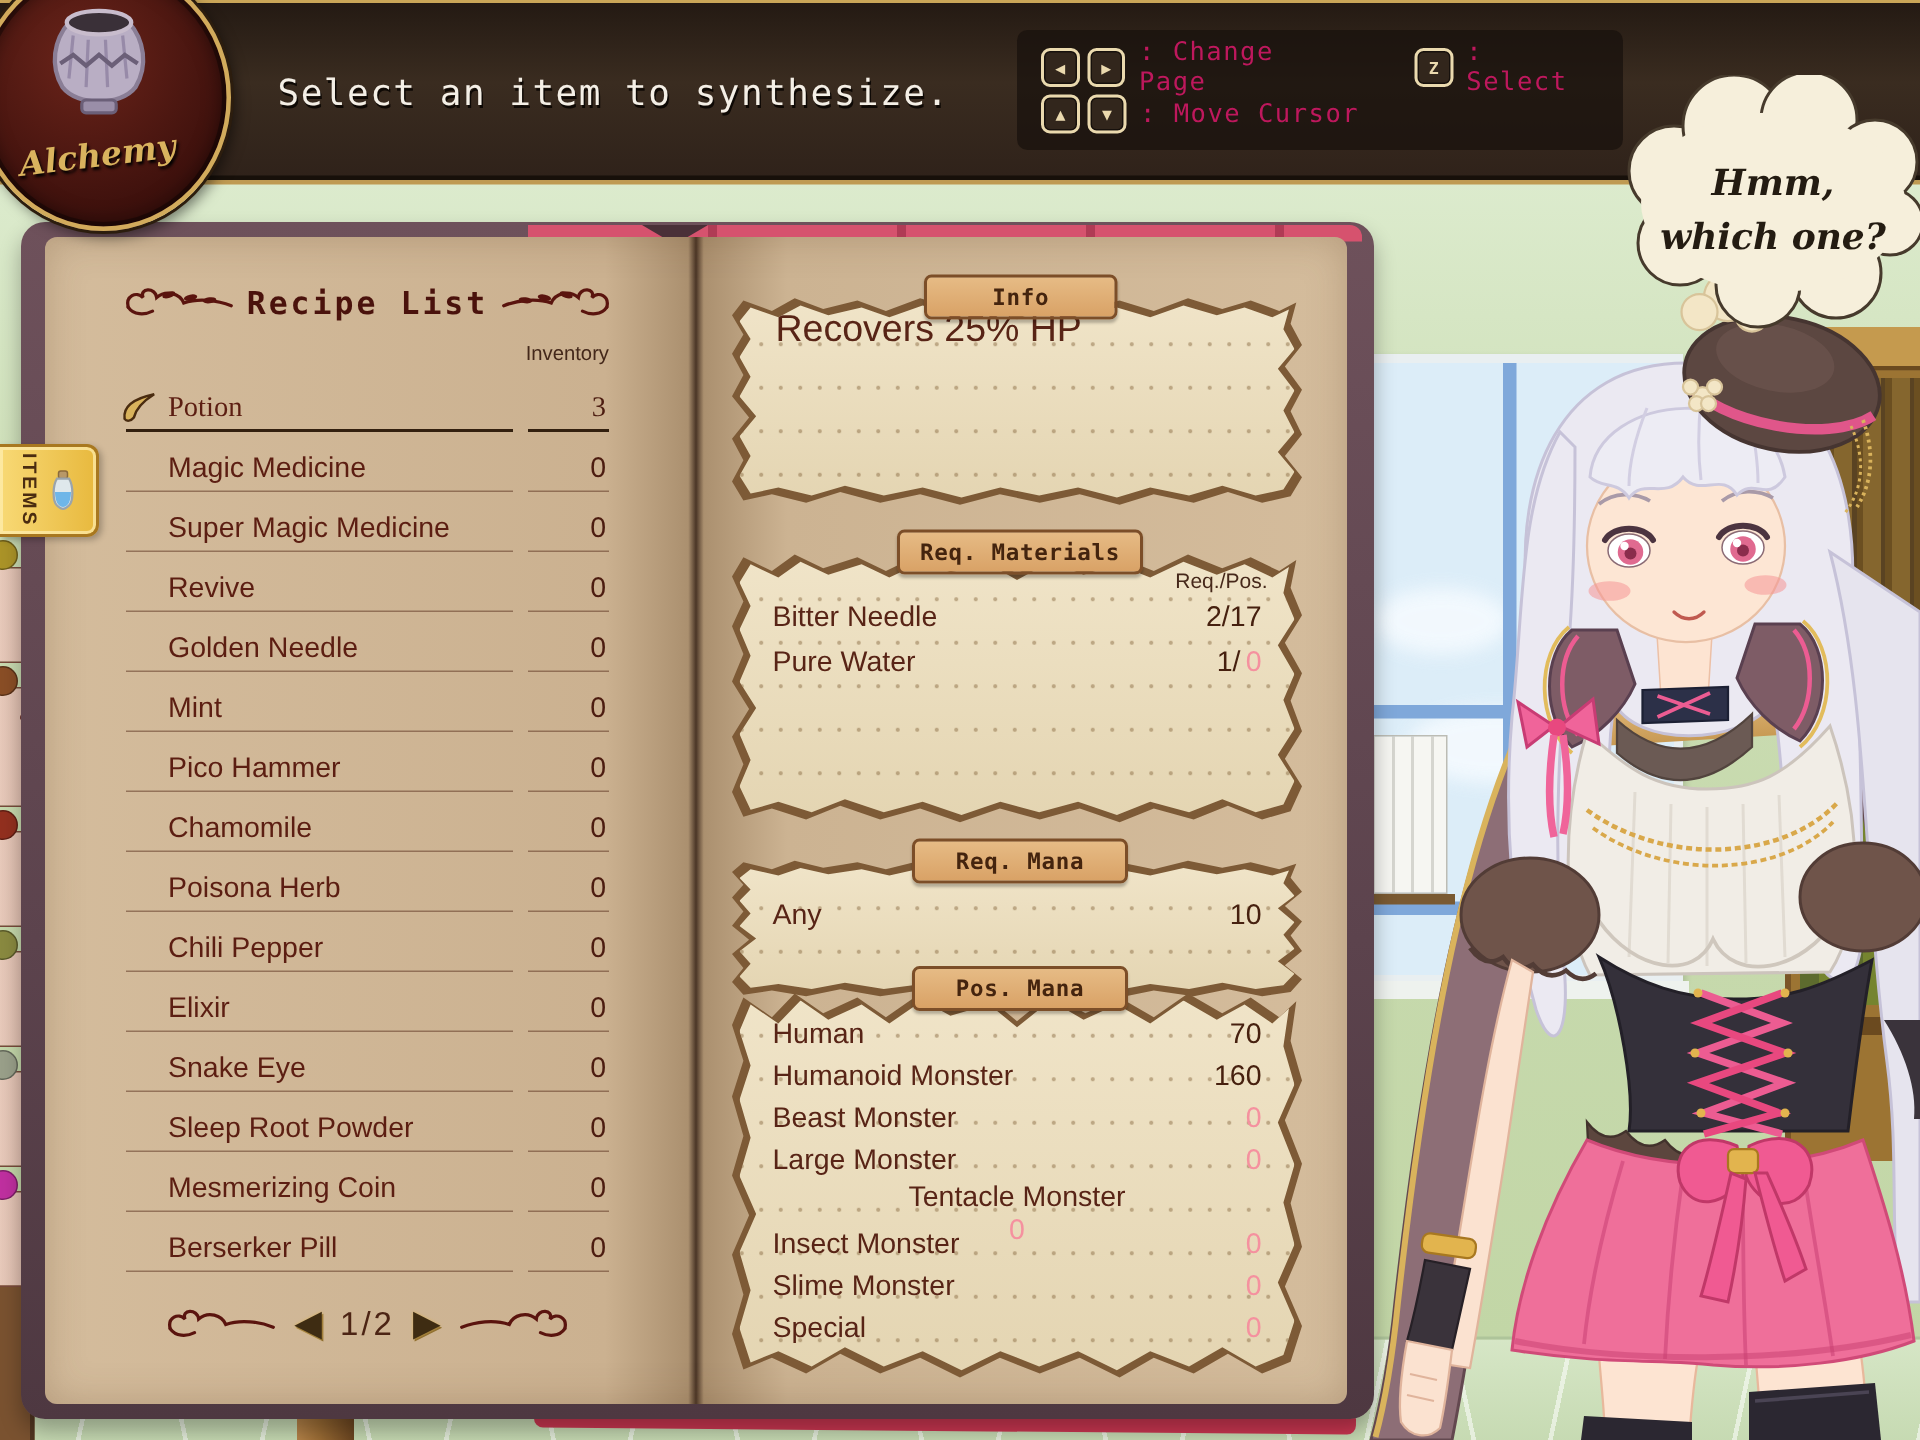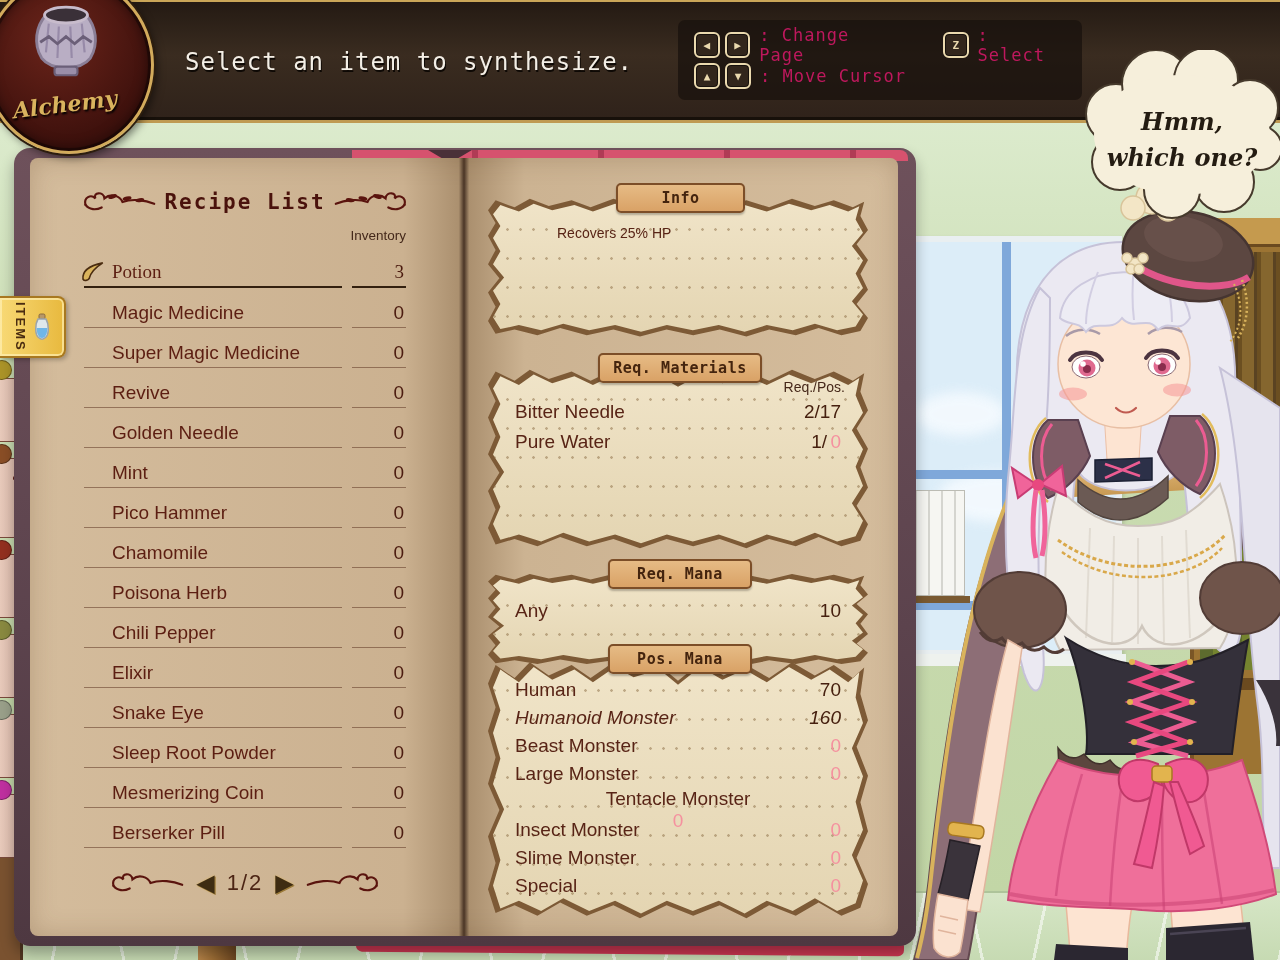--- a/index.html
+++ b/index.html
@@ -101,21 +101,21 @@
   .panel-tab{position:absolute;background:linear-gradient(#e6bb85,#d9a266);border:2px solid #7c4e28;
     border-radius:5px;display:flex;align-items:center;justify-content:center;
     font:bold 15px "DejaVu Sans Mono",monospace;color:#44240e;letter-spacing:.5px;z-index:6;
     box-shadow:0 2px 2px rgba(0,0,0,.25);}
   .paper,.paper-in{clip-path:polygon(0% 10%,2% 3%,7% 8%,11% 2%,16% 7%,22% 3%,27% 8%,33% 2%,38% 6%,45% 3%,50% 9%,56% 2%,62% 7%,68% 3%,74% 8%,80% 2%,86% 7%,91% 3%,96% 8%,99% 4%,98% 14%,100% 24%,97% 34%,100% 45%,98% 55%,100% 66%,97% 76%,100% 86%,98% 95%,93% 98%,87% 93%,81% 98%,74% 94%,68% 99%,61% 94%,54% 98%,47% 94%,40% 99%,33% 94%,26% 98%,19% 93%,13% 98%,7% 94%,2% 97%,0% 88%,2% 78%,0% 68%,3% 58%,0% 48%,2% 38%,0% 28%,2% 19%);}
   .paper{position:absolute;background:#7d5a36;z-index:5;}
   .paper-in{position:absolute;inset:5px;
     background-image:radial-gradient(circle,rgba(141,111,71,.5) 1.2px,rgba(0,0,0,0) 1.5px),
       linear-gradient(180deg,#f0e4c8,#e4d5b2);
     background-size:13px 29px,100% 100%;background-position:8px 14px,0 0;}
-  .ptext{position:absolute;left:24px;top:24px;font-size:14px;color:#582416;margin-left:40px;}
+  .ptext{position:absolute;left:24px;top:4px;font-size:25px;color:#582416;}
   .collabel{position:absolute;right:18px;top:8px;font-size:14px;color:#46281a;}
   .prows{position:absolute;left:0;right:0;}
   .prow{display:flex;justify-content:space-between;align-items:center;padding:0 22px;font-size:19px;color:#582416;}
   .pval{color:#46200f;}
   .pval.low{color:#f5919f;}
   .pvwrap{display:flex;}
   .pvwrap .pos{min-width:14px;text-align:right;}
   
   .vtab{position:absolute;display:flex;align-items:center;justify-content:center;cursor:pointer;box-sizing:border-box;}
   .vtab .lbl{writing-mode:vertical-rl;font:bold 13px "Liberation Sans",sans-serif;letter-spacing:2px;}
@@ -323,21 +323,21 @@
     </div>
 
     <div class="panel-tab" style="left:608px;top:644px;width:140px;height:26px;">Pos. Mana</div>
     <div class="paper" style="left:488px;top:657px;width:380px;height:264px;">
       <div class="paper-in">
         <div class="prows" id="posManaRows" style="top:14px;">
             <div class="prow" style="height: 28px;">
               <span>Human</span>
               <span class="pval">70</span>
             </div>
-            <div class="prow" style="height: 28px; font-style: italic;">
+            <div class="prow" style="height: 28px;">
               <span>Humanoid Monster</span>
               <span class="pval">160</span>
             </div>
             <div class="prow" style="height: 28px;">
               <span>Beast Monster</span>
               <span class="pval low">0</span>
             </div>
             <div class="prow" style="height: 28px;">
               <span>Large Monster</span>
               <span class="pval low">0</span>

